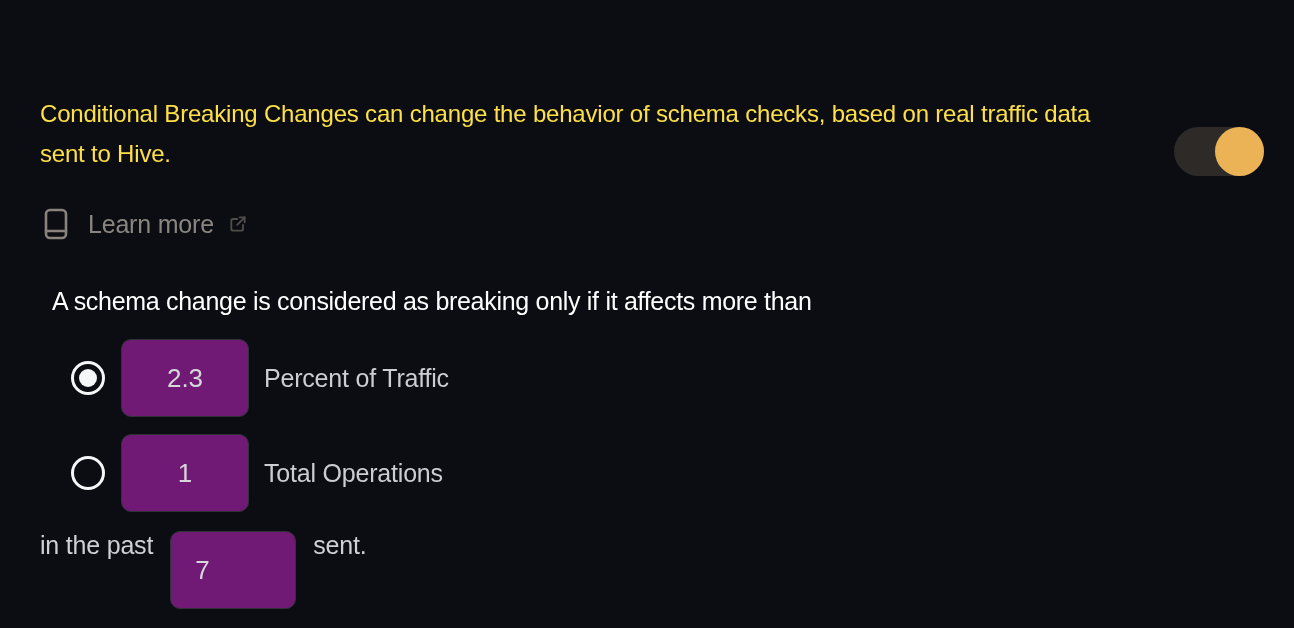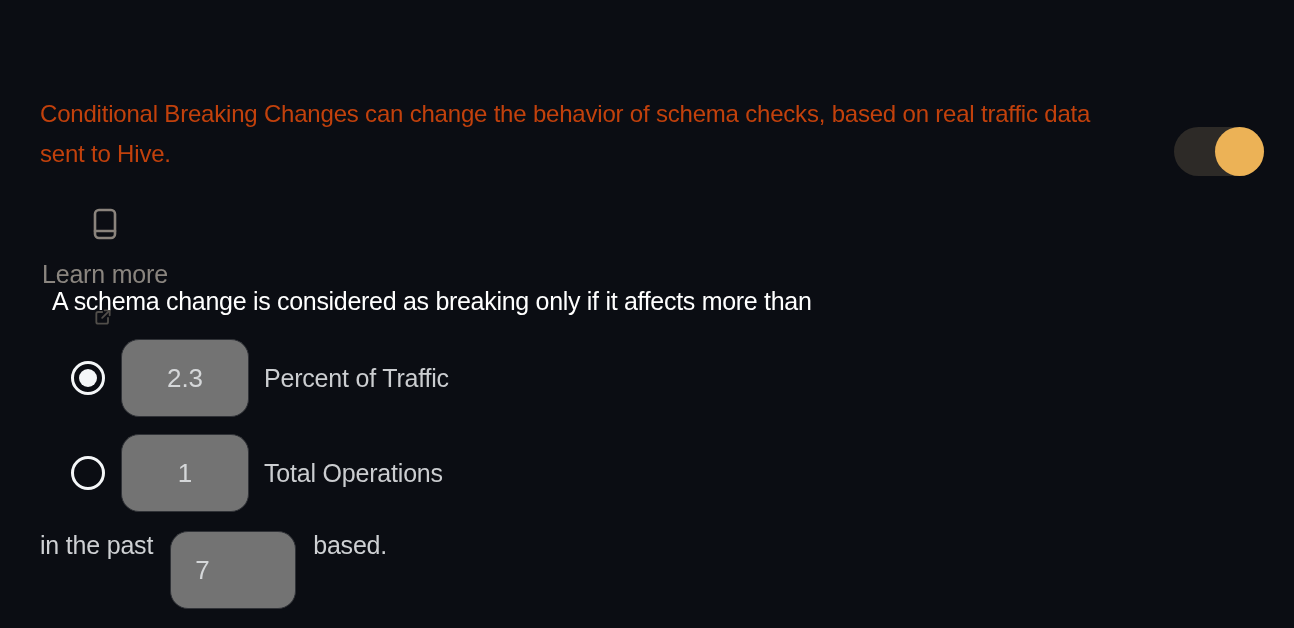--- a/index.html
+++ b/index.html
@@ -24,21 +24,21 @@
     letter-spacing: -0.5px;
     color: #e3e5e9;
   }
   .section-desc {
     position: absolute;
     left: 40px; top: 94px;
     width: 1095px;
     font-size: 24px;
     line-height: 40px;
     letter-spacing: -0.2px;
-    color: #c2410c;
+    color: #fde047;
   }
 
   
   .toggle {
     position: absolute;
     left: 1174px; top: 127px;
     width: 90px; height: 49px;
     border-radius: 25px;
     background: #2d2a27;
     cursor: pointer;
@@ -54,21 +54,20 @@
 
   
   .learn-more {
     position: absolute;
     left: 42px; top: 206px;
     display: flex;
     align-items: center;
     gap: 18px;
     cursor: pointer;
     text-decoration: none;
-    flex-direction: column;
   }
   .learn-more .label {
     font-size: 25px;
     letter-spacing: -0.2px;
     color: #8a857f;
   }
   .icon-book { width: 28px; height: 36px; stroke: #8a837c; }
   .icon-external { width: 20px; height: 20px; stroke: #514e4a; margin-left: -4px; }
 
   
@@ -106,23 +105,23 @@
     left: 50%; top: 50%;
     width: 18px; height: 18px;
     margin: -9px 0 0 -9px;
     border-radius: 50%;
     background: #f4f6f8;
   }
 
   .num-input {
     width: 128px; height: 78px;
     margin-left: 16px;
-    background: #737373;
+    background: #701a75;
     border: 1px solid #303237;
-    border-radius: 18px;
+    border-radius: 10px;
     color: #d5d7d9;
     font-family: "Liberation Sans", sans-serif;
     font-size: 26px;
     text-align: center;
     outline: none;
   }
   .option-label {
     margin-left: 15px;
     font-size: 25px;
     letter-spacing: -0.2px;
@@ -183,16 +182,16 @@
 
   <div class="option-row row-2">
     <div class="radio"></div>
     <input class="num-input" type="text" value="1" style="">
     <span class="option-label">Total Operations</span>
   </div>
 
   <div class="period-row">
     <span>in the past</span>
     <input class="num-input" type="text" value="7" style="">
-    <span>based.</span>
+    <span>sent.</span>
   </div>
 
 </div>
 
 </body></html>

